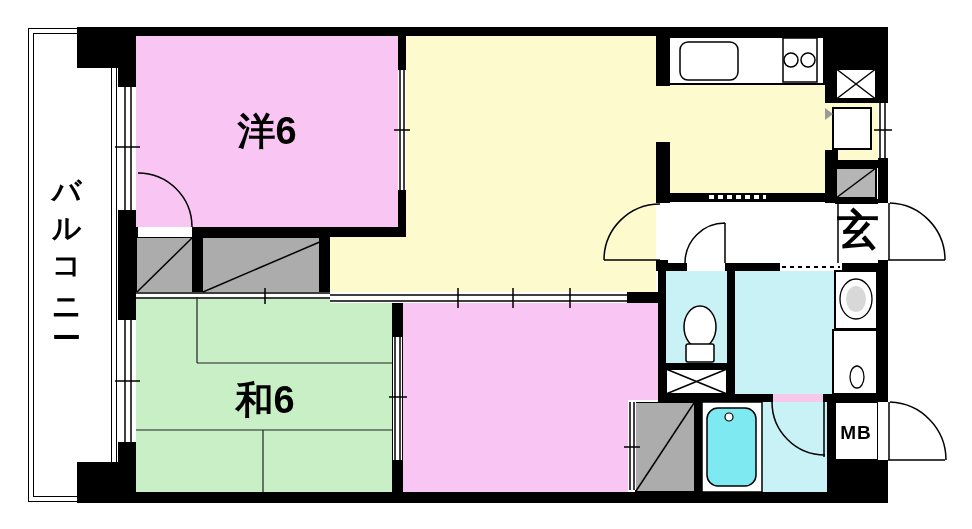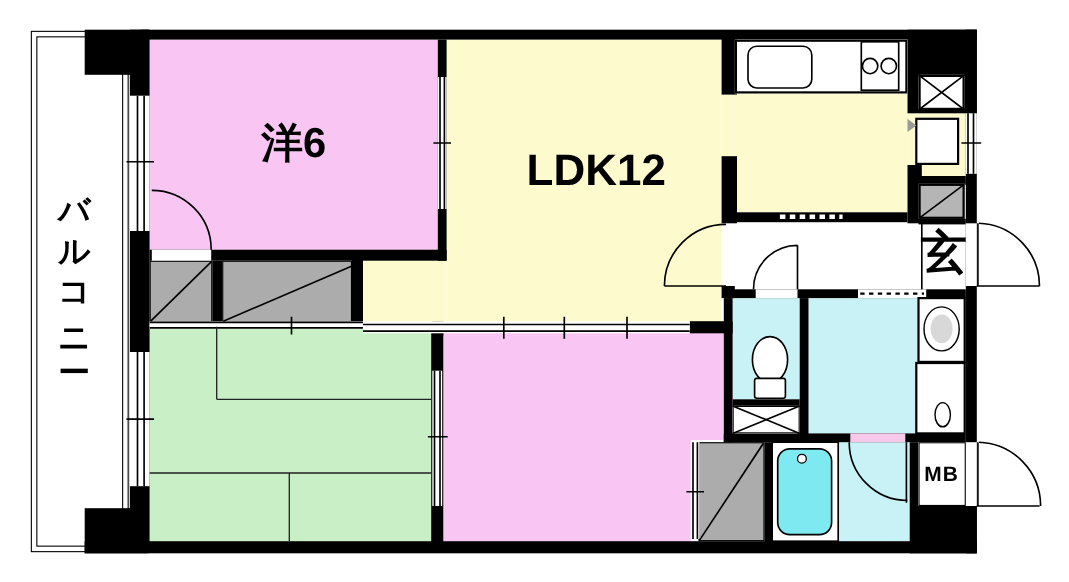--- a/index.html
+++ b/index.html
@@ -159,16 +159,16 @@
     <rect x="833" y="330" width="44" height="64" fill="#fff" stroke="#000" stroke-width="2"></rect>
     <ellipse cx="857" cy="377" rx="7" ry="11" fill="#fff" stroke="#000" stroke-width="1.3"></ellipse>
 
     <rect x="702" y="402" width="60" height="90" fill="#fff" stroke="#000" stroke-width="1.5"></rect>
     <rect x="707" y="408" width="49" height="78" rx="11" fill="var(--c-bathtub,#7FE9F2)" stroke="#000" stroke-width="1.5"></rect>
     <circle cx="729" cy="417" r="4" fill="#fff" stroke="#000" stroke-width="1.2"></circle>
   </svg>
 
   <div class="lbl-v" style="left:52px;top:158px;font-size:29px;">バルコニー</div>
   <div class="lbl" style="left:267px;top:131px;font-size:38px;">洋6</div>
-  <div class="lbl" style="left:542px;top:155px;font-size:40px;">LDK12</div>
+  <div class="lbl" style="left:265px;top:400px;font-size:38px;">和6</div>
   <div class="lbl" style="left:858px;top:230px;font-size:42px;">玄</div>
   <div class="lbl" style="left:856px;top:432px;font-size:19px;letter-spacing:1px;">MB</div>
 </div>
 
 </body></html>

